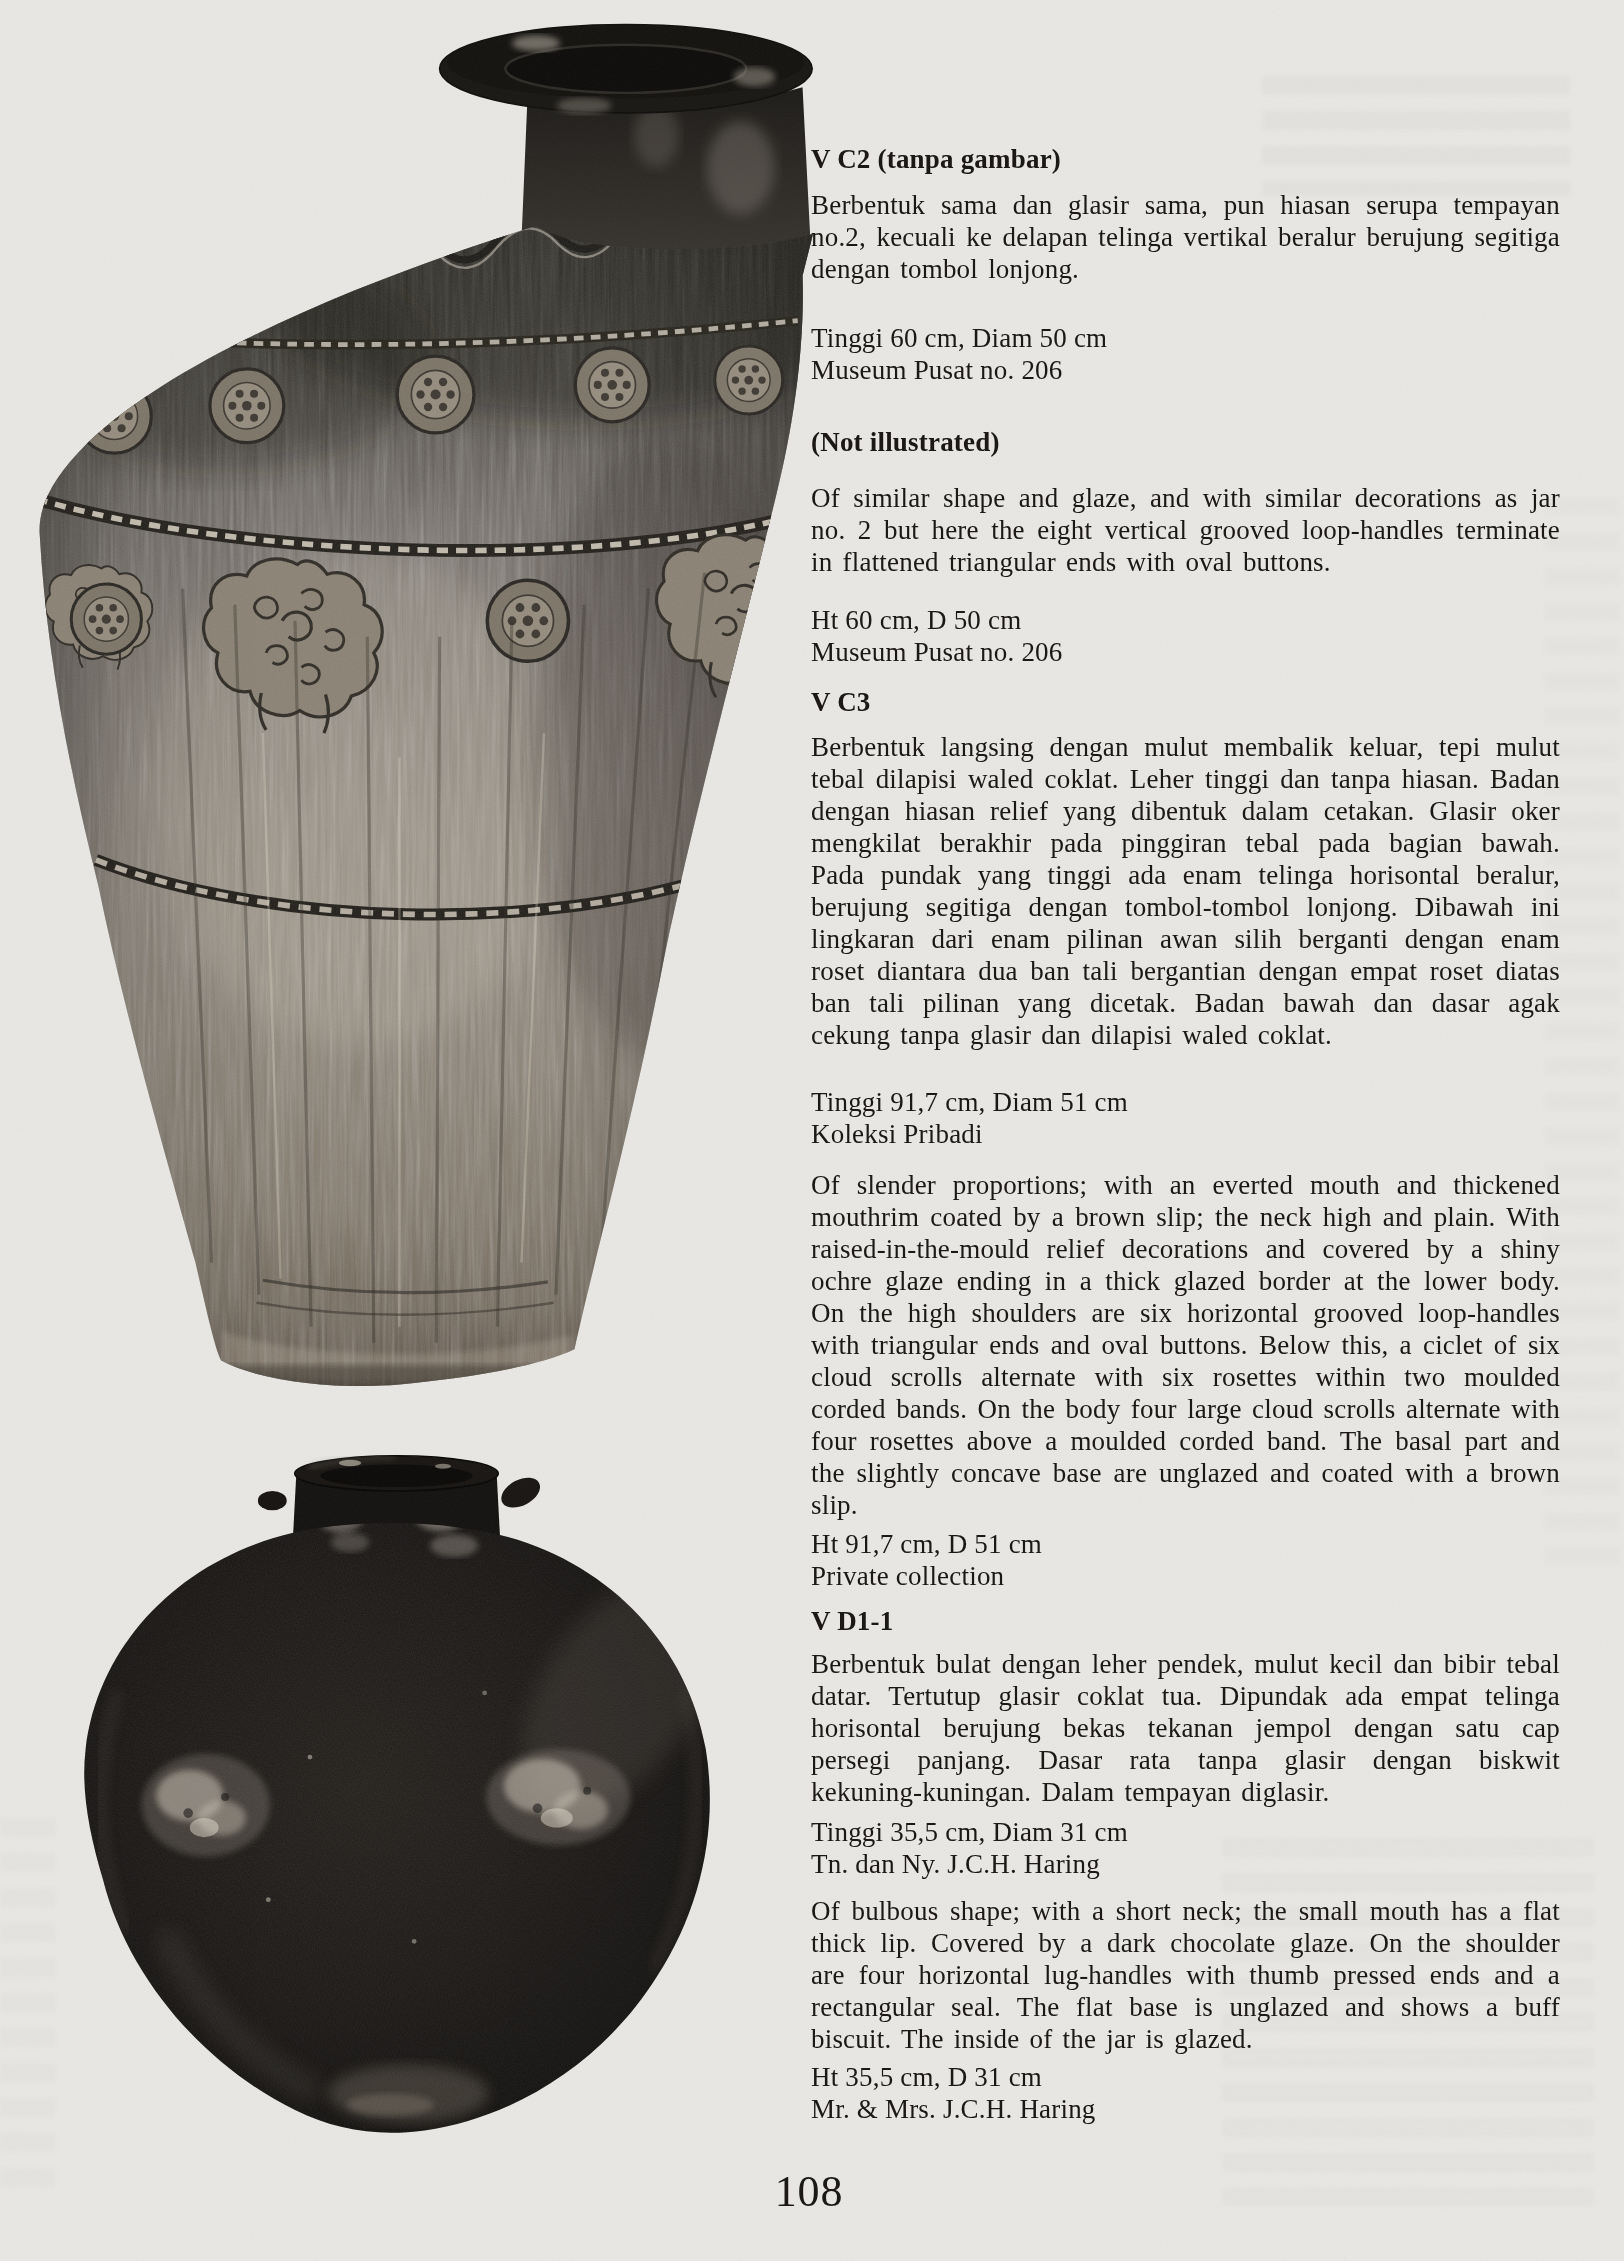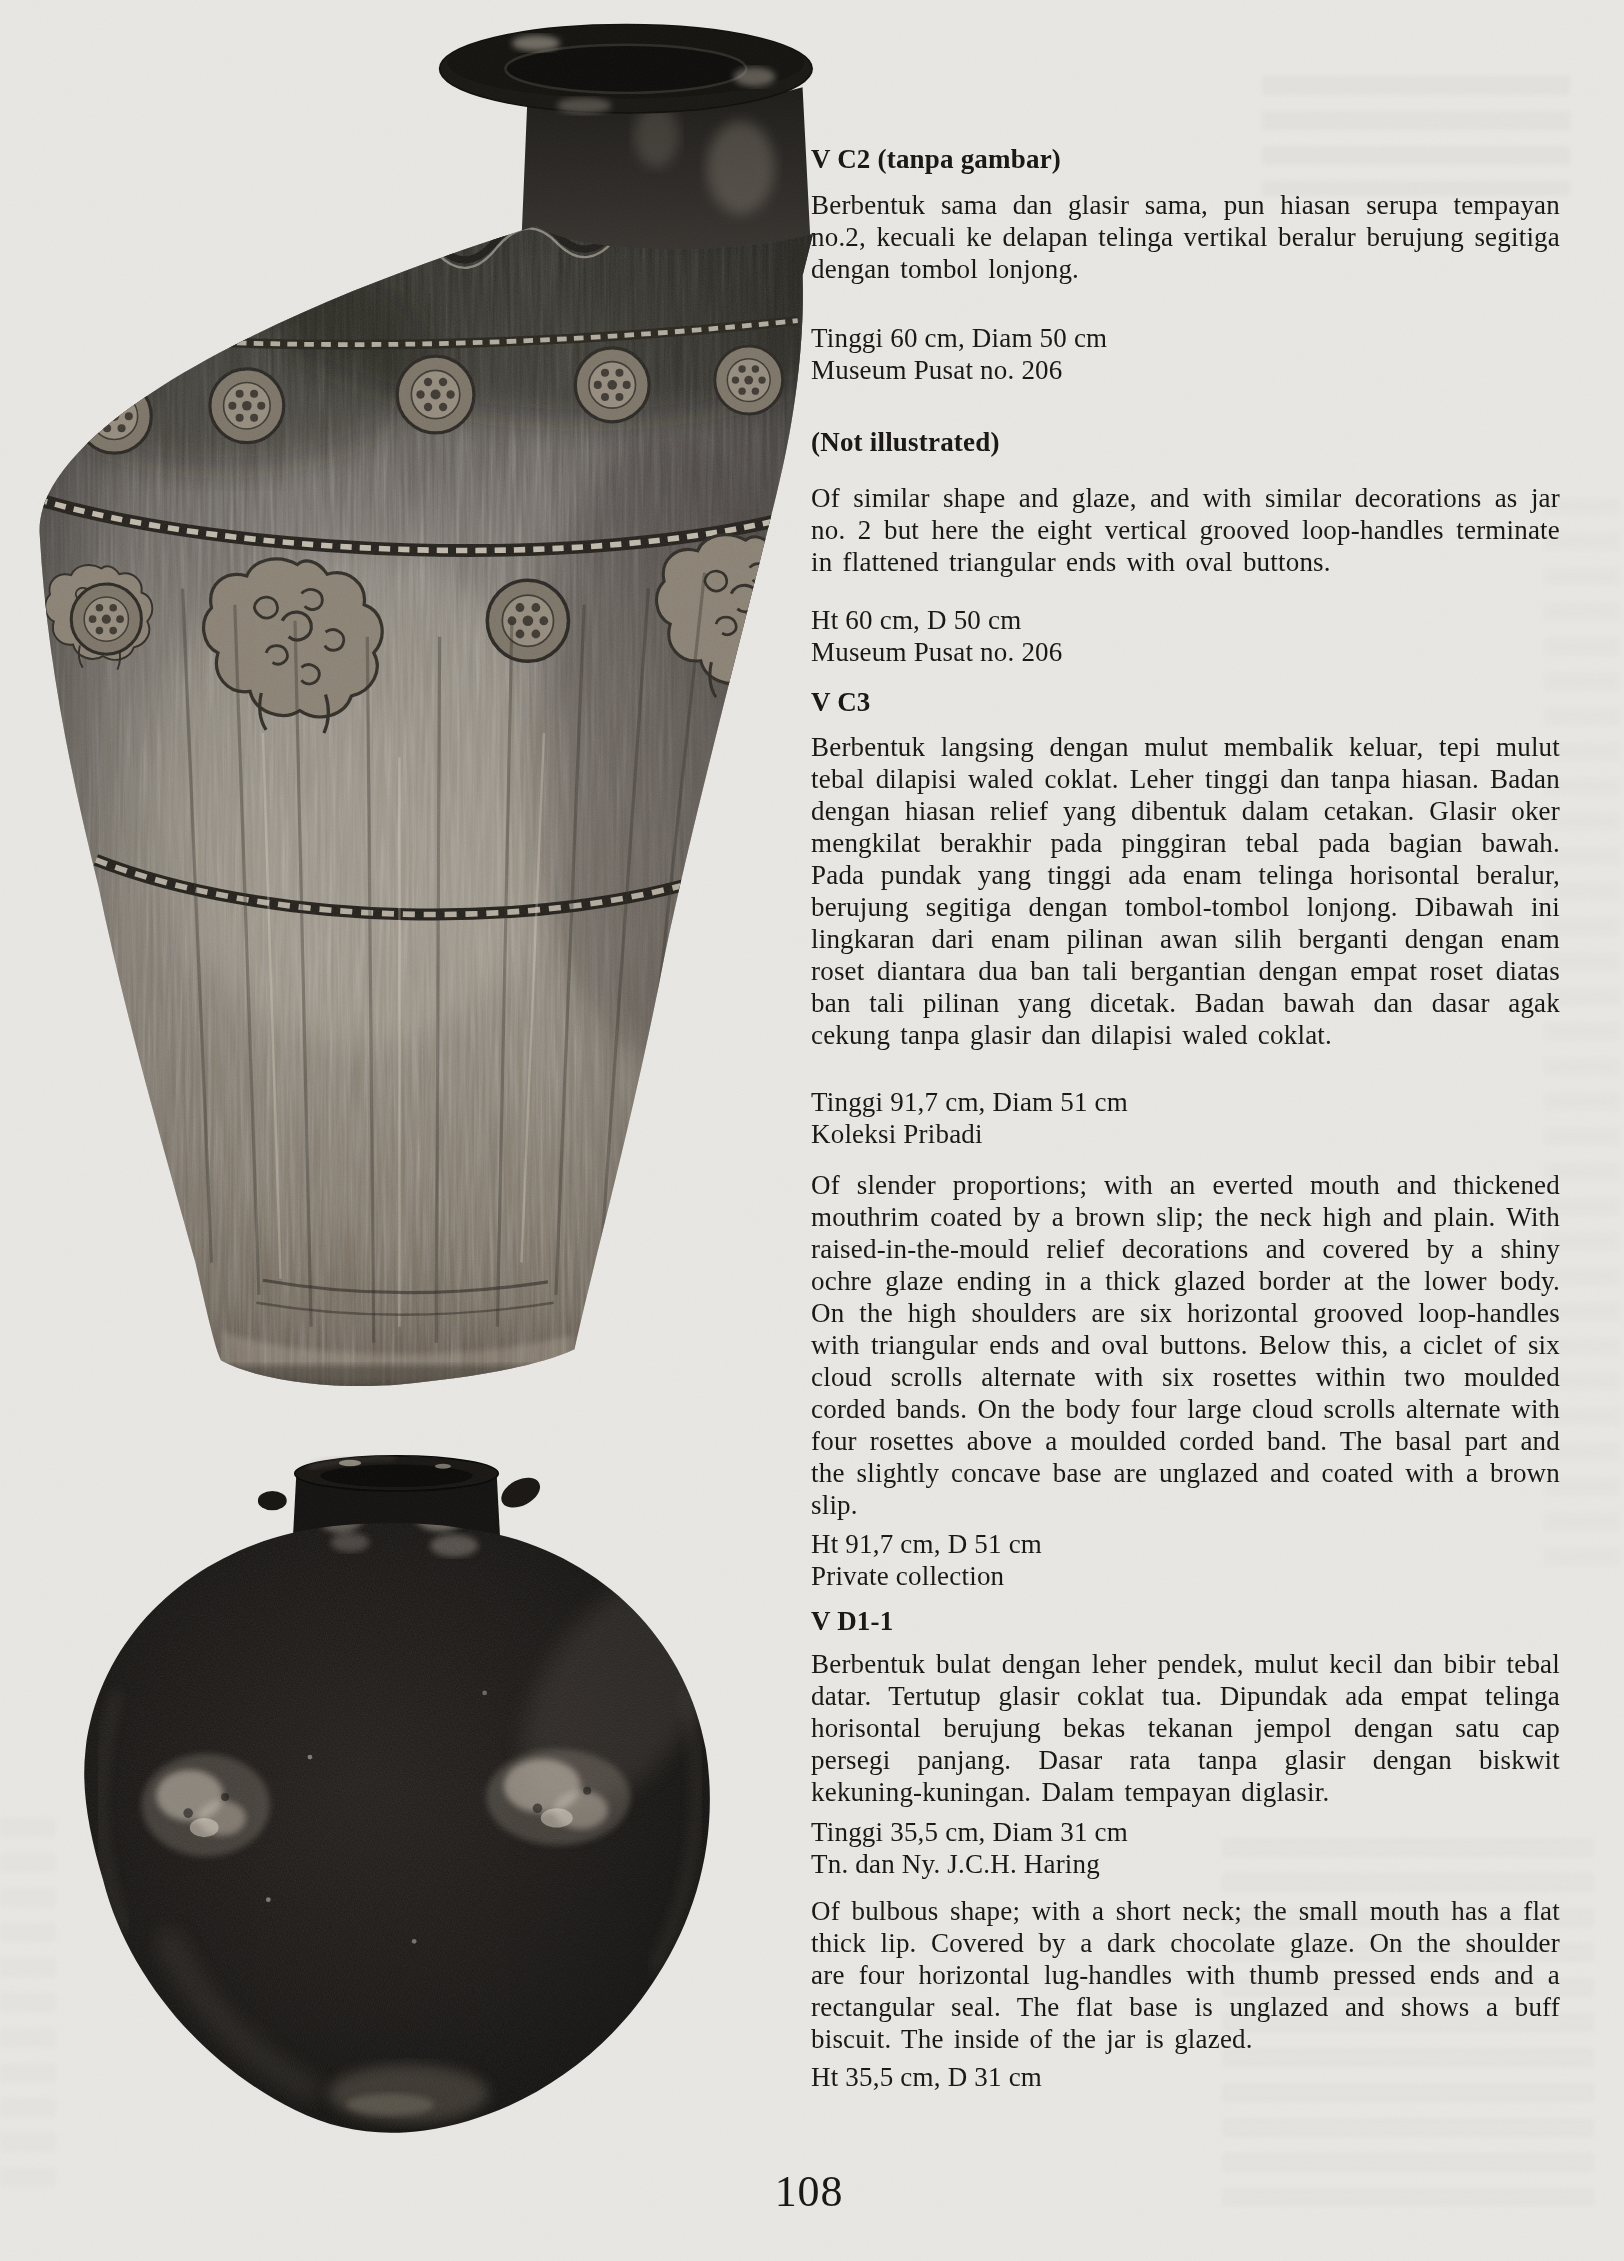--- a/index.html
+++ b/index.html
@@ -321,20 +321,21 @@
 
     <h2 class="h" style="margin-bottom:11.2px">V D1-1</h2>
     <p class="p" style="margin-bottom:8px;min-height:160px">Berbentuk bulat dengan leher pendek, mulut kecil dan bibir tebal datar. Tertutup glasir coklat tua. Dipundak ada empat telinga horisontal berujung bekas tekanan jempol dengan satu cap persegi panjang. Dasar rata tanpa glasir dengan biskwit kekuning-kuningan. Dalam tempayan diglasir.</p>
     <div class="meta" style="margin-bottom:15px;min-height:64px">
       <div>Tinggi 35,5 cm, Diam 31 cm</div>
       <div>Tn. dan Ny. J.C.H. Haring</div>
     </div>
     <p class="p" style="margin-bottom:6.4px;min-height:160px">Of bulbous shape; with a short neck; the small mouth has a flat thick lip. Covered by a dark chocolate glaze. On the shoulder are four horizontal lug-handles with thumb pressed ends and a rectangular seal. The flat base is unglazed and shows a buff biscuit. The inside of the jar is glazed.</p>
     <div class="meta" style="min-height:64px">
       <div>Ht 35,5 cm, D 31 cm</div>
+      <div>Mr. &amp; Mrs. J.C.H. Haring</div>
     </div>
 
   </main>
 
   <div class="pageno">108</div>
 
   <div class="bleed bleed-tr"></div>
   <div class="bleed bleed-mr"></div>
   <div class="bleed bleed-br"></div>
   <div class="bleed bleed-bl"></div>

